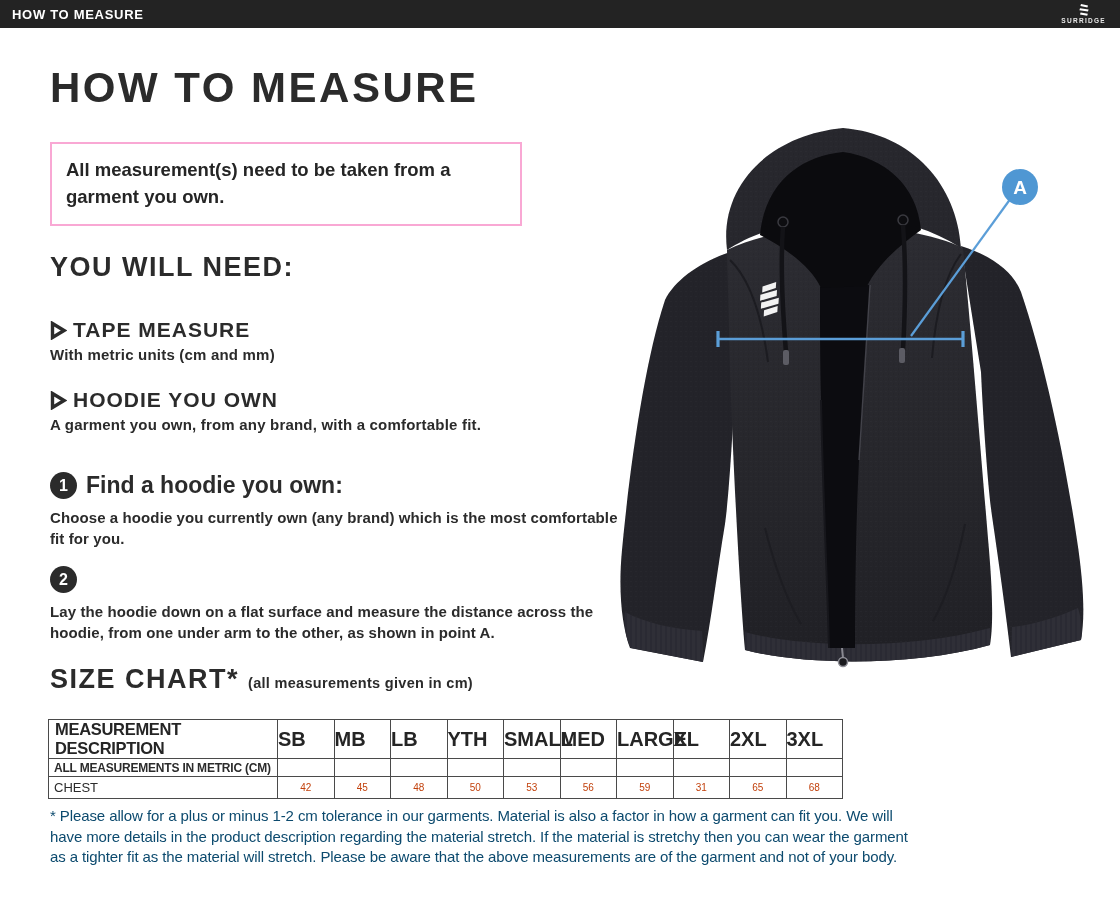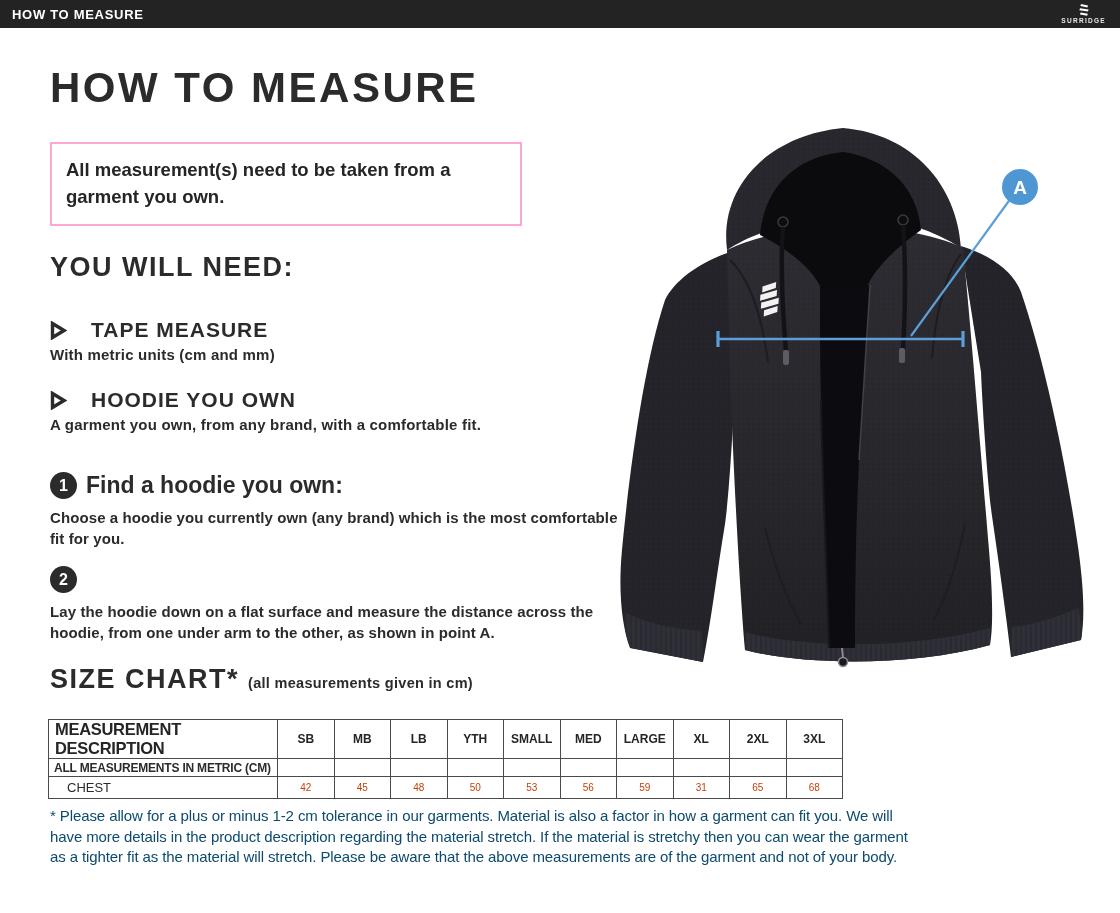--- a/index.html
+++ b/index.html
@@ -26,21 +26,21 @@
     border:2px solid #f9a8d4; padding:13px 14px; background:#fff;
   }
   .notice p { margin:0; font-size:18.5px; font-weight:bold; line-height:1.45; color:#252525; }
   .ywn-heading {
     position:absolute; left:50px; top:252px; margin:0;
     font-size:27px; font-weight:800; letter-spacing:1.5px;
   }
   .need-item { position:absolute; left:50px; width:520px; }
   .need-item.first  { top:318px; }
   .need-item.second { top:388px; }
-  .need-head { display:flex; align-items:center; gap:24px; }
+  .need-head { display:flex; align-items:center; gap:6px; }
   .need-title { font-size:21px; font-weight:800; letter-spacing:1px; }
   .need-desc  { margin:4px 0 0 0; font-size:15px; font-weight:bold; letter-spacing:0.2px; }
   .step { position:absolute; left:50px; width:578px; }
   .step.first  { top:472px; }
   .step.second { top:566px; }
   .step-head { display:flex; align-items:center; gap:9px; }
   .step-badge {
     width:27px; height:27px; border-radius:50%; background:#2b2b2b; color:#fff;
     font-size:16px; font-weight:bold; display:flex; align-items:center; justify-content:center;
     flex:0 0 27px;
@@ -49,24 +49,24 @@
   .step-desc  { margin:8px 0 0 0; font-size:15px; font-weight:bold; line-height:1.4; letter-spacing:0.1px; }
   .sc-heading { position:absolute; left:50px; top:664px; margin:0; white-space:nowrap; }
   .sc-main { font-size:27px; font-weight:800; letter-spacing:1.5px; }
   .sc-sub  { font-size:14.5px; font-weight:bold; margin-left:9px; letter-spacing:0.3px; }
   
   .size-table {
     position:absolute; left:48px; top:719px; width:795px;
     border-collapse:collapse; table-layout:fixed; background:#fff;
   }
   .size-table th, .size-table td { border:1.6px solid #4a4a4a; padding:0; }
-  .size-table thead th { height:27px; font-size:12px; font-weight:bold; text-align:center; color:#252525; }
+  .size-table thead th { height:27px; font-size:20px; font-weight:bold; text-align:left; color:#252525; }
   .size-table thead th.desc-col { width:222px; text-align:left; padding-left:6px; font-size:16.5px; letter-spacing:-0.3px; }
   .size-table tr.metric-row th { height:17px; font-size:12px; font-weight:bold; text-align:left; padding-left:5px; letter-spacing:-0.2px; }
-  .size-table tr.chest-row th { height:21px; font-size:13px; font-weight:normal; text-align:left; padding-left:18px;margin-left:16px; }
+  .size-table tr.chest-row th { height:21px; font-size:13px; font-weight:normal; text-align:left; padding-left:5px;margin-left:16px; }
   .size-table tr.chest-row td { font-size:10px; font-weight:normal; text-align:center; color:#c2410c; }
   .disclaimer {
     position:absolute; left:50px; top:806px; width:868px; margin:0;
     font-size:15px; line-height:1.38; color:#0c4a6e; letter-spacing:-0.1px;
   }
   
   .hoodie { position:absolute; left:615px; top:100px; width:500px; height:590px; margin:0; }
 </style>
 </head>
 <body>

